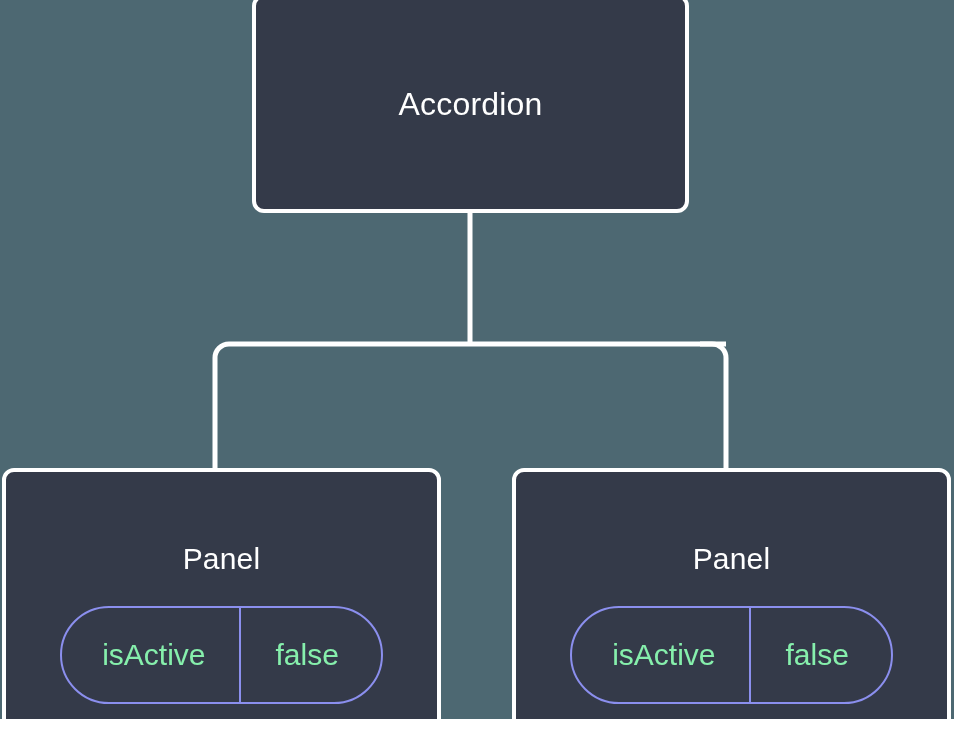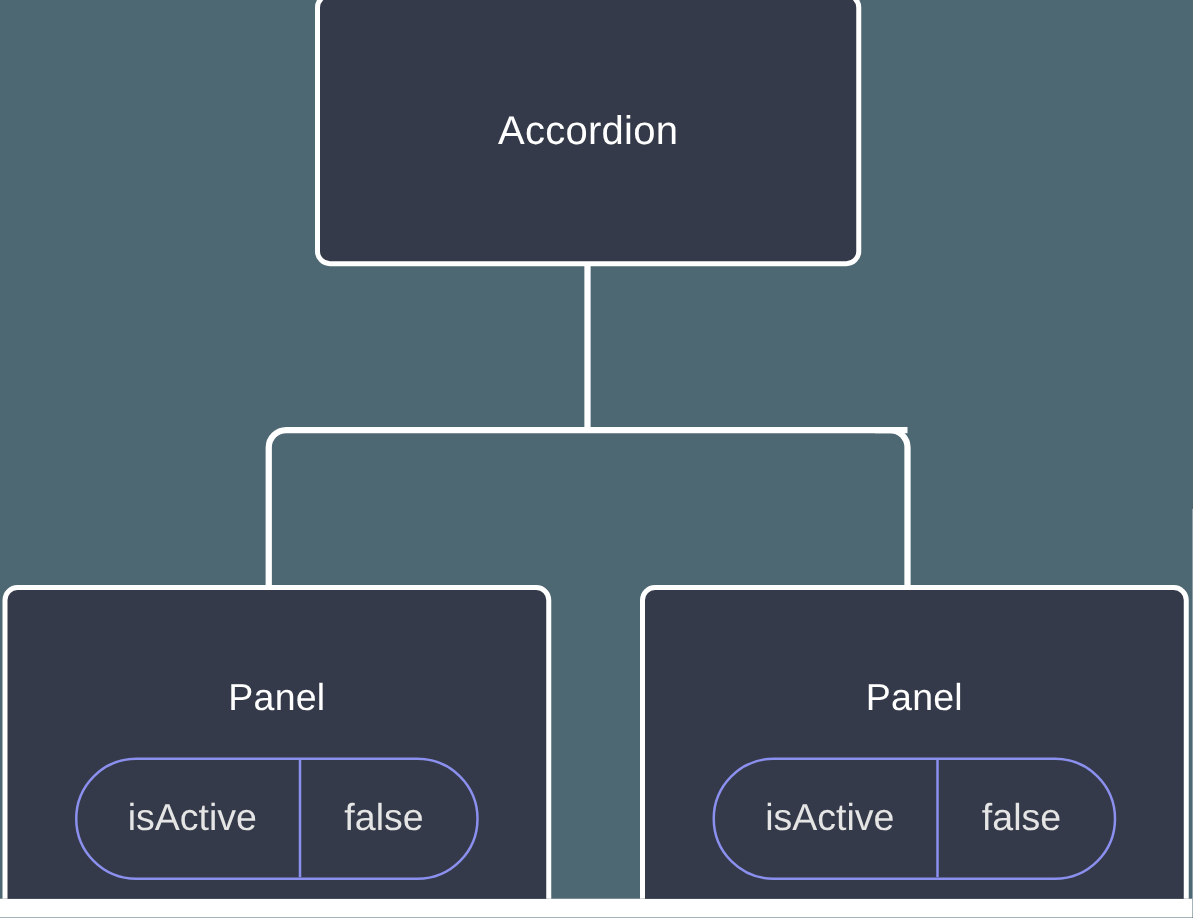--- a/index.html
+++ b/index.html
@@ -83,21 +83,21 @@
     border-radius: 999px;
     height: 94px;
     overflow: hidden;
   }
 
   .badge-key,
   .badge-val {
     display: flex;
     align-items: center;
     justify-content: center;
-    color: #e5e5e5;
+    color: #86efac;
     font-size: 30px;
     line-height: 1;
     white-space: nowrap;
   }
 
   .badge-key {
     padding: 0 34px 0 40px;
     border-right: 2px solid #8b8fee;
   }
 

